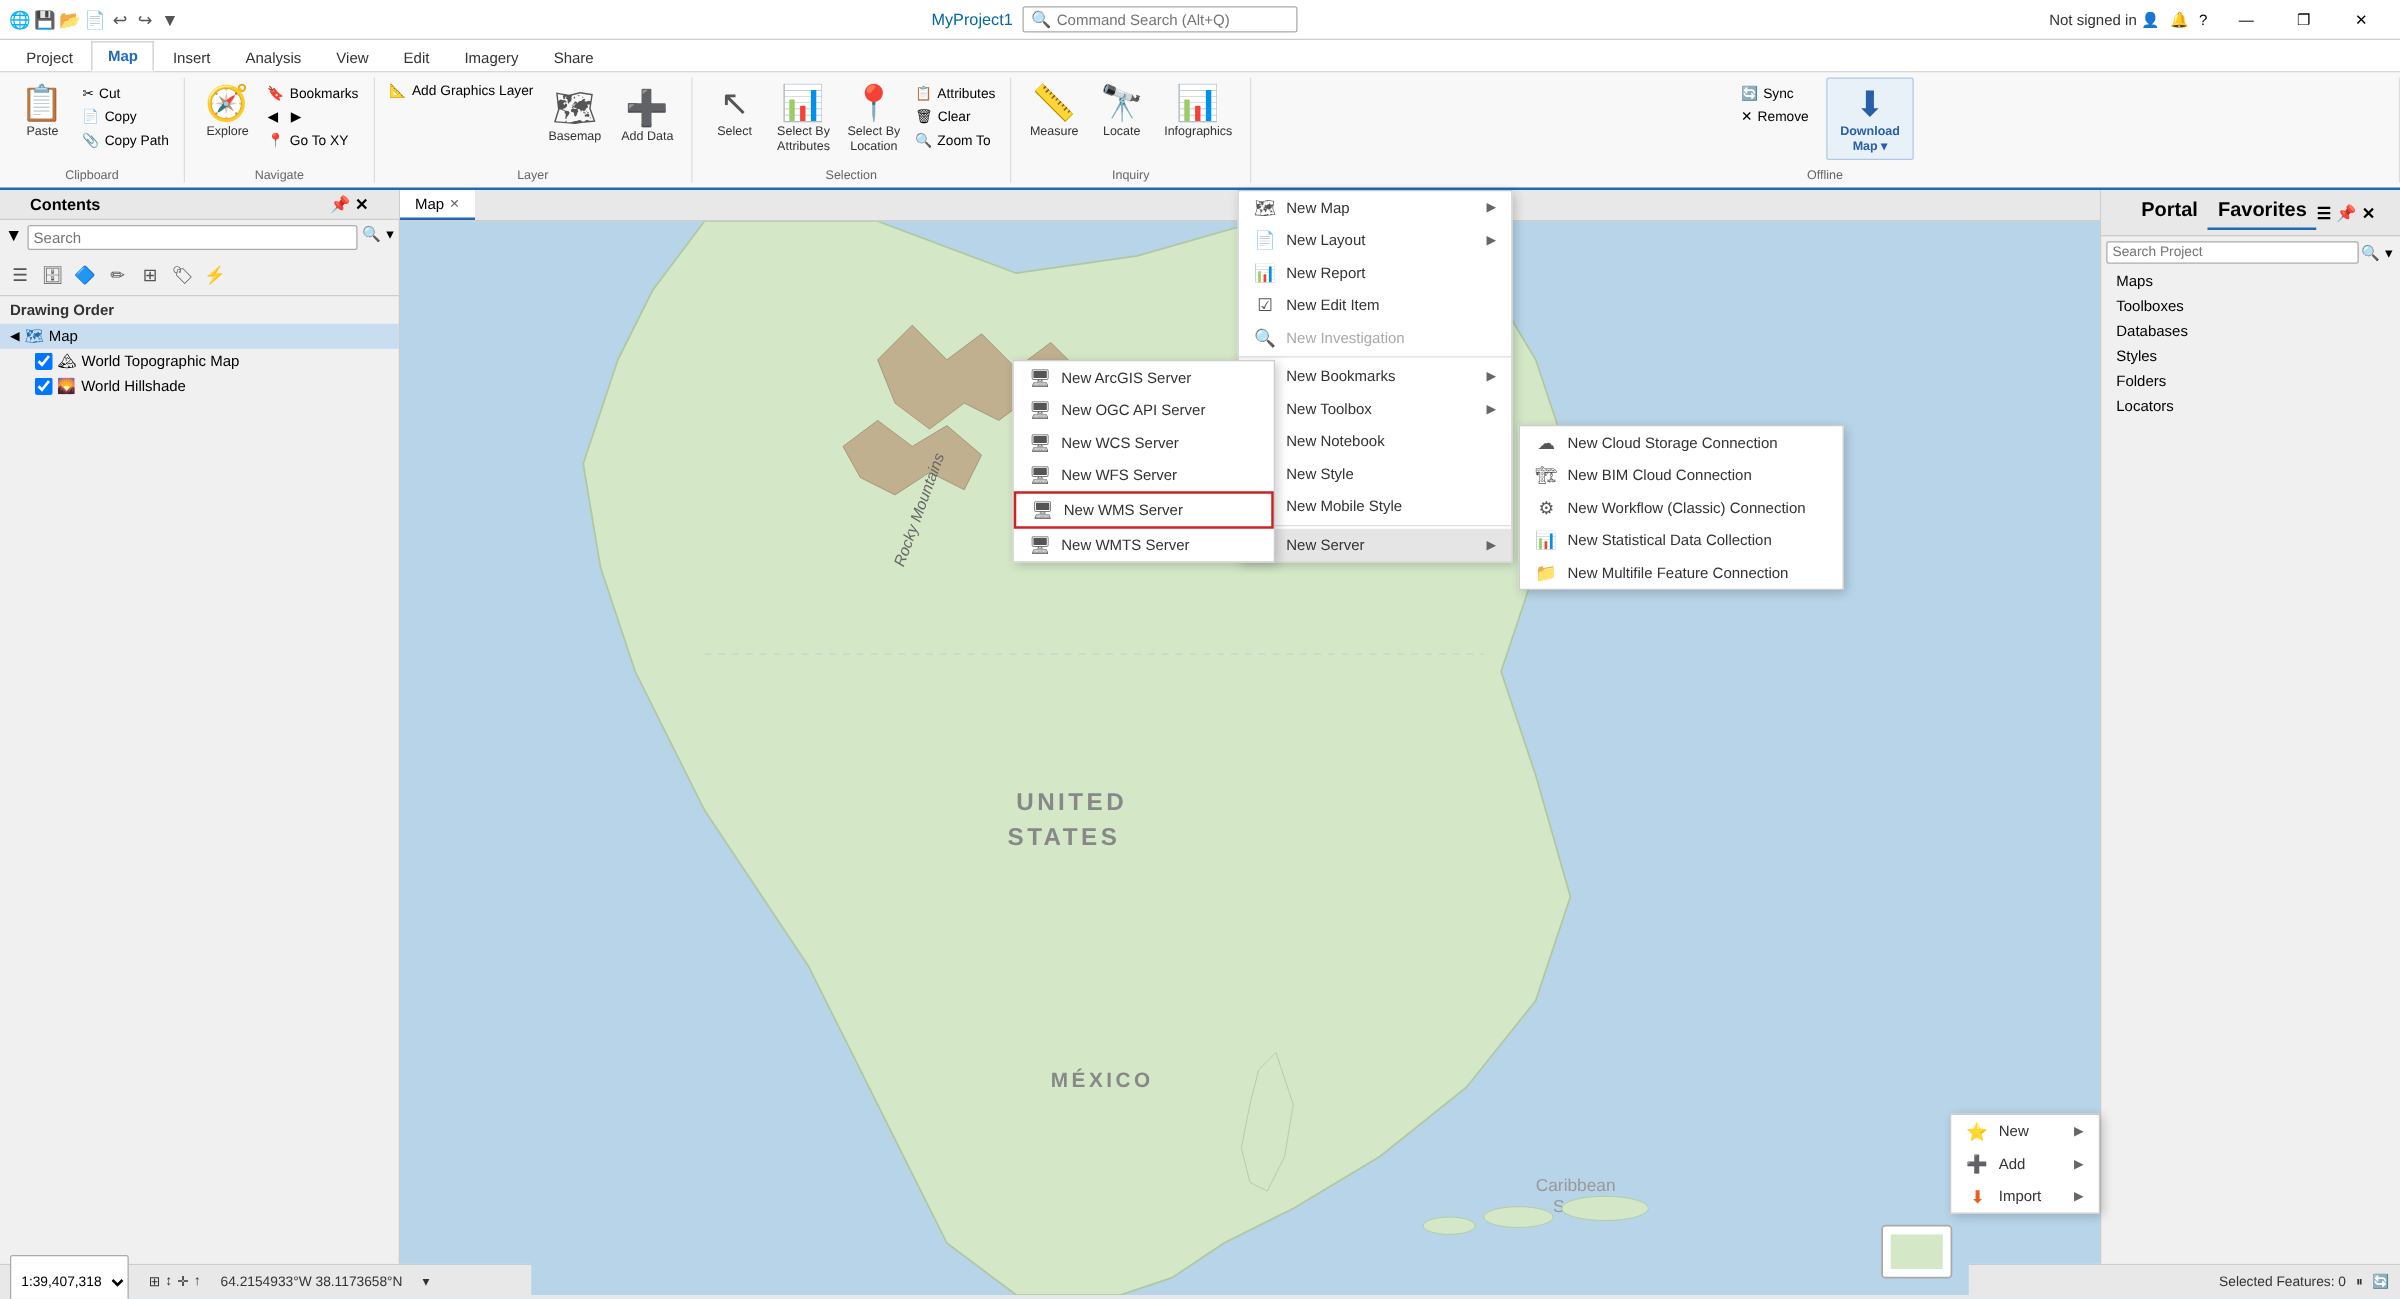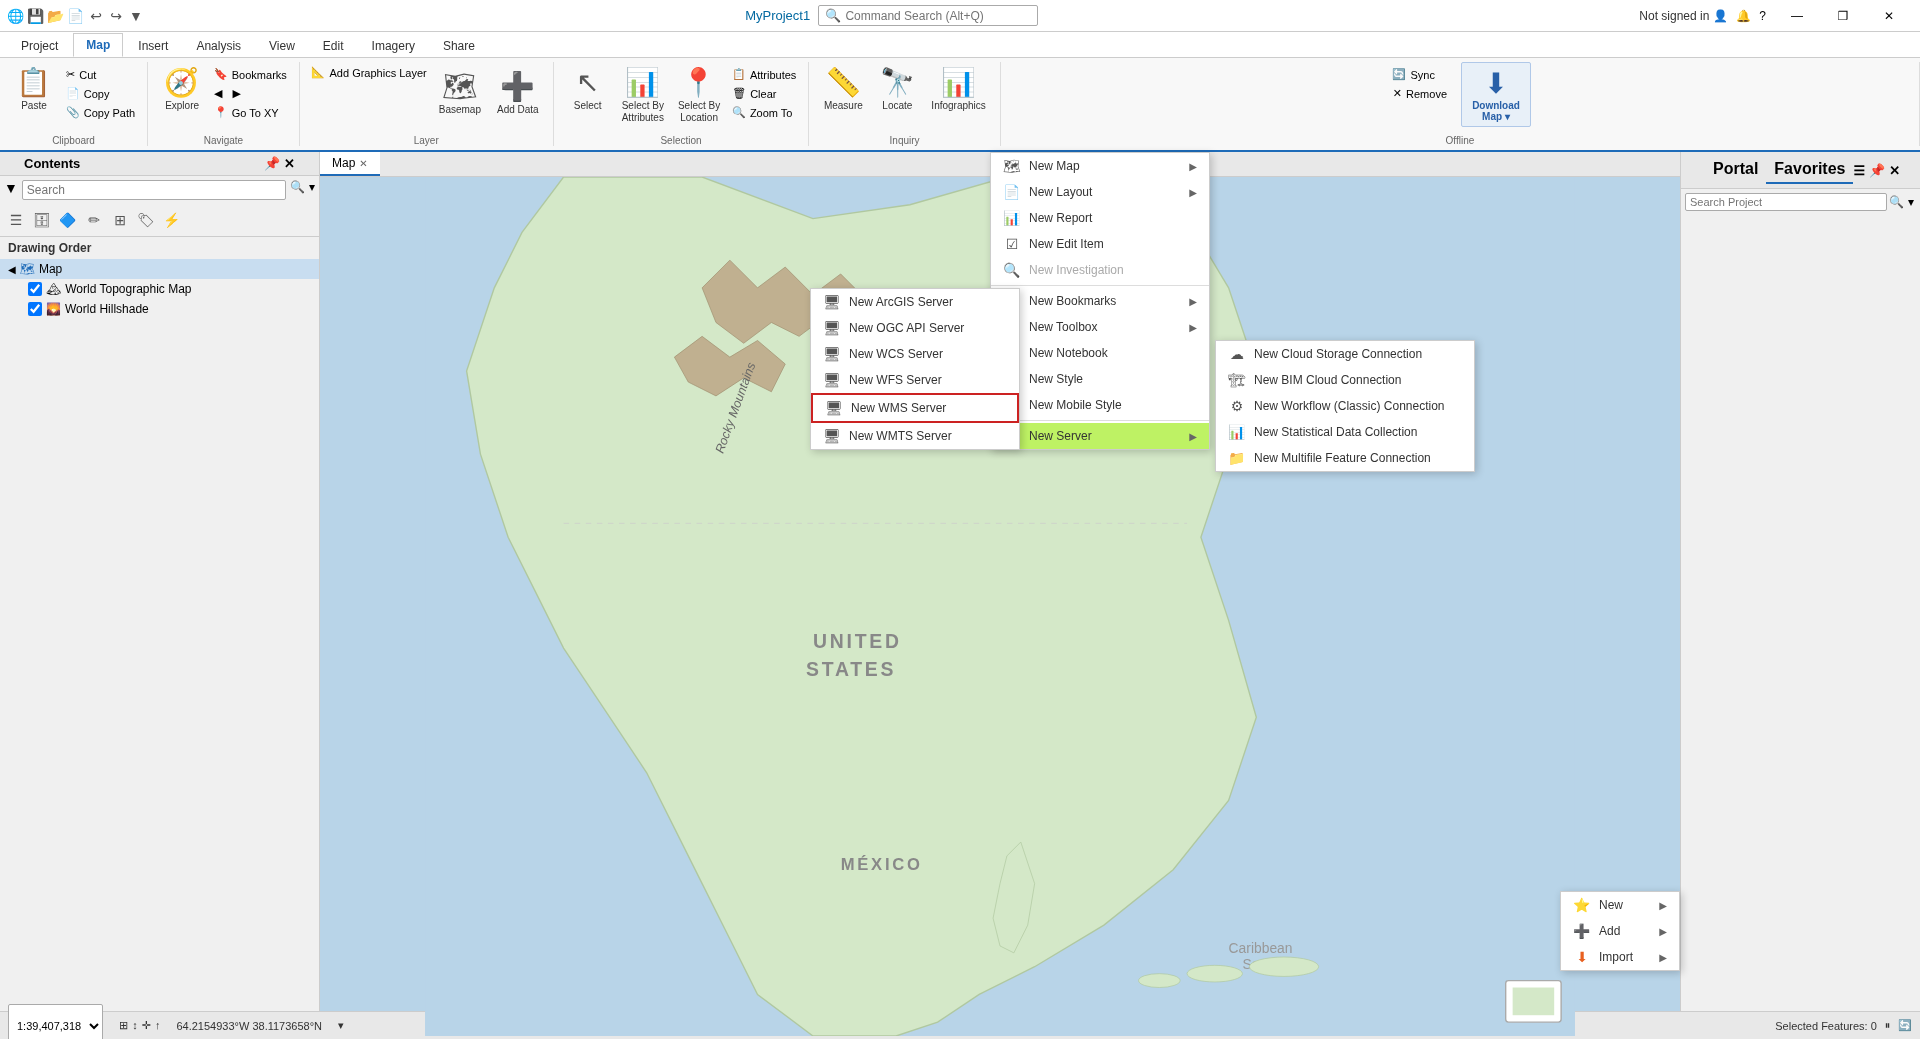--- a/index.html
+++ b/index.html
@@ -135,21 +135,21 @@
       width: 220px;
       background: #fff;
       border: 1px solid #ccc;
       box-shadow: 2px 2px 8px rgba(0,0,0,0.2);
       z-index: 200;
       font-size: 12px;
     }
     .menu-item {
       display: flex; align-items: center; gap: 8px; padding: 5px 12px; cursor: pointer; color: #333;
     }
-    .menu-item.active { background: #bef264; }
+    .menu-item.active { background: #e5e5e5; }
     .menu-item.disabled { color: #aaa; cursor: default; }
     .menu-item-icon { font-size: 14px; width: 18px; text-align: center; color: #555; }
     .menu-item-label { flex: 1; }
     .menu-item-arrow { font-size: 10px; color: #666; }
     .menu-divider { height: 1px; background: #ddd; margin: 2px 0; }
 
     
     .menu-server {
       position: absolute;
       top: 288px;
@@ -477,20 +477,28 @@
       <div class="panel-header-icons">
         <span style="cursor:pointer;">☰</span>
         <span style="cursor:pointer;">📌</span>
         <span style="cursor:pointer;">✕</span>
       </div>
     </div>
     <div class="rp-search">
       <input type="text" placeholder="Search Project" style="">
       <span style="padding:2px;">🔍</span>
       <span style="padding:2px;">▾</span>
+    </div>
+    <div>
+      <div class="rp-item">Maps</div>
+      <div class="rp-item">Toolboxes</div>
+      <div class="rp-item">Databases</div>
+      <div class="rp-item">Styles</div>
+      <div class="rp-item">Folders</div>
+      <div class="rp-item">Locators</div>
     </div>
   </div>
 </div>
 
 <div class="status-bar">
   <select class="scale-selector">
     <option>1:39,407,318</option>
   </select>
   <span style="display:flex;gap:4px;">
     <span>⊞</span>

